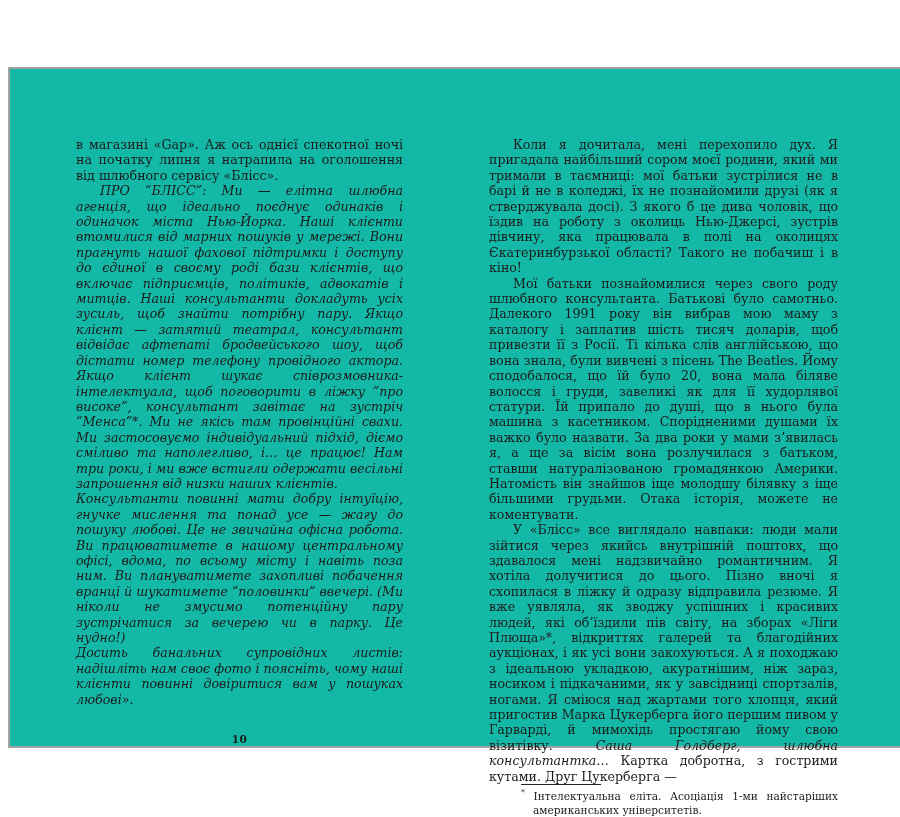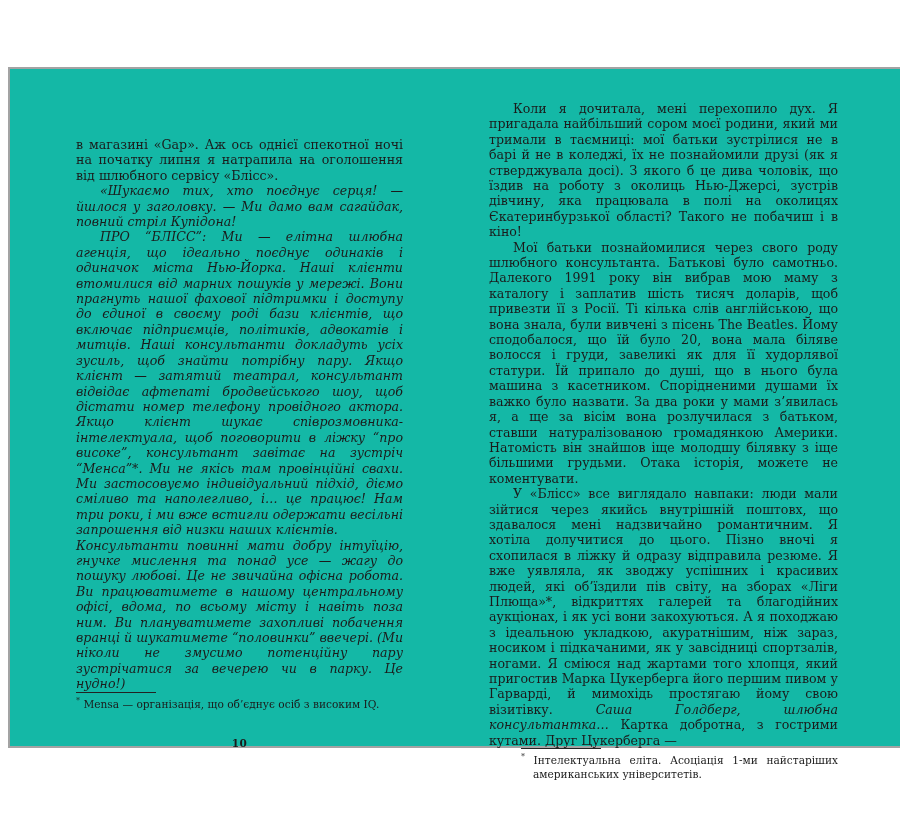--- a/index.html
+++ b/index.html
@@ -20,21 +20,21 @@
     box-sizing: content-box;
   }
   .page {
     position: absolute;
     top: 68px;
     display: flex;
     flex-direction: column;
     height: 608px;
   }
   .page-left  { left: 66px;  width: 327px; }
-  .page-right { left: 479px; width: 349px; justify-content: center; }
+  .page-right { left: 479px; width: 349px; }
 
   p.body {
     margin: 0;
     font-size: 12.6px;
     line-height: 15.4px;
     text-align: justify;
   }
   .indent { text-indent: 24px; }
   .gap-above { margin-top: 15px; }
   .ad { font-style: italic; }
@@ -69,31 +69,27 @@
   }
 </style>
 </head>
 <body>
 
 <div class="spread-frame">
 
   <div class="page page-left">
     <p class="body">в магазині «Gap». Аж ось однієї спекотної ночі на початку липня я натрапила на оголошення від шлюбного сервісу «Блісс».</p>
 
-    <p class="body ad indent gap-above">«Шукаємо тих, хто поєднує серця! — йшлося у заголовку. — Ми дамо вам сагайдак, повний стріл Купідона!</p>
 
     <p class="body ad indent gap-above">ПРО “БЛІСС”: Ми — елітна шлюбна агенція, що ідеально поєднує одинаків і одиначок міста Нью-Йорка. Наші клієнти втомилися від марних пошуків у мережі. Вони прагнуть нашої фахової підтримки і доступу до єдиної в своєму роді бази клієнтів, що включає підприємців, політиків, адвокатів і митців. Наші консультанти докладуть усіх зусиль, щоб знайти потрібну пару. Якщо клієнт — затятий театрал, консультант відвідає афтепаті бродвейського шоу, щоб дістати номер телефону провідного актора. Якщо клієнт шукає співрозмовника-інтелектуала, щоб поговорити в ліжку “про високе”, консультант завітає на зустріч “Менса”*. Ми не якісь там провінційні свахи. Ми застосовуємо індивідуальний підхід, діємо сміливо та наполегливо, і… це працює! Нам три роки, і ми вже встигли одержати весільні запрошення від низки наших клієнтів.</p>
 
     <p class="body ad">Консультанти повинні мати добру інтуїцію, гнучке мислення та понад усе — жагу до пошуку любові. Це не звичайна офісна робота. Ви працюватимете в нашому центральному офісі, вдома, по всьому місту і навіть поза ним. Ви плануватимете захопливі побачення вранці й шукатимете “половинки” ввечері. (Ми ніколи не змусимо потенційну пару зустрічатися за вечерею чи в парку. Це нудно!)</p>
 
+    <p class="body ad">Досить банальних супровідних листів: надішліть нам своє фото і поясніть, чому наші клієнти повинні довіритися вам у пошуках любові».</p>
 
-    <div class="footnote-block">
-      <div class="footnote-rule"></div>
-      <p class="footnote-text"><sup>*</sup> <span>Mensa — організація, що об’єднує осіб з високим IQ.</span></p>
-    </div>
 
     <div class="page-number">10</div>
   </div>
 
   <div class="page page-right">
     <p class="body indent">Коли я дочитала, мені перехопило дух. Я пригадала найбільший сором моєї родини, який ми тримали в таємниці: мої батьки зустрілися не в барі й не в коледжі, їх не познайомили друзі (як я стверджувала досі). З якого б це дива чоловік, що їздив на роботу з околиць Нью-Джерсі, зустрів дівчину, яка працювала в полі на околицях Єкатеринбурзької області? Такого не побачиш і в кіно!</p>
 
     <p class="body indent">Мої батьки познайомилися через свого роду шлюбного консультанта. Батькові було самотньо. Далекого 1991 року він вибрав мою маму з каталогу і заплатив шість тисяч доларів, щоб привезти її з Росії. Ті кілька слів англійською, що вона знала, були вивчені з пісень The Beatles. Йому сподобалося, що їй було 20, вона мала біляве волосся і груди, завеликі як для її худорлявої статури. Їй припало до душі, що в нього була машина з касетником. Спорідненими душами їх важко було назвати. За два роки у мами з’явилась я, а ще за вісім вона розлучилася з батьком, ставши натуралізованою громадянкою Америки. Натомість він знайшов іще молодшу білявку з іще більшими грудьми. Отака історія, можете не коментувати.</p>
 
     <p class="body indent"><span>У «Блісс» все виглядало навпаки: люди мали зійтися через якийсь внутрішній поштовх, що здавалося мені надзвичайно романтичним. Я хотіла долучитися до цього. Пізно вночі я схопилася в ліжку й одразу відправила резюме. Я вже уявляла, як зводжу успішних і красивих людей, які об’їздили пів світу, на зборах «Ліги Плюща»*, відкриттях галерей та благодійних аукціонах, і як усі вони закохуються. А я походжаю з ідеальною укладкою, акуратнішим, ніж зараз, носиком і підкачаними, як у завсідниці спортзалів, ногами. Я сміюся над жартами того хлопця, який пригостив Марка Цукерберга його першим пивом у Гарварді, й мимохідь простягаю йому свою візитівку. </span><em>Саша Голдберг, шлюбна консультантка…</em><span> Картка добротна, з гострими кутами. Друг Цукерберга —</span></p>

